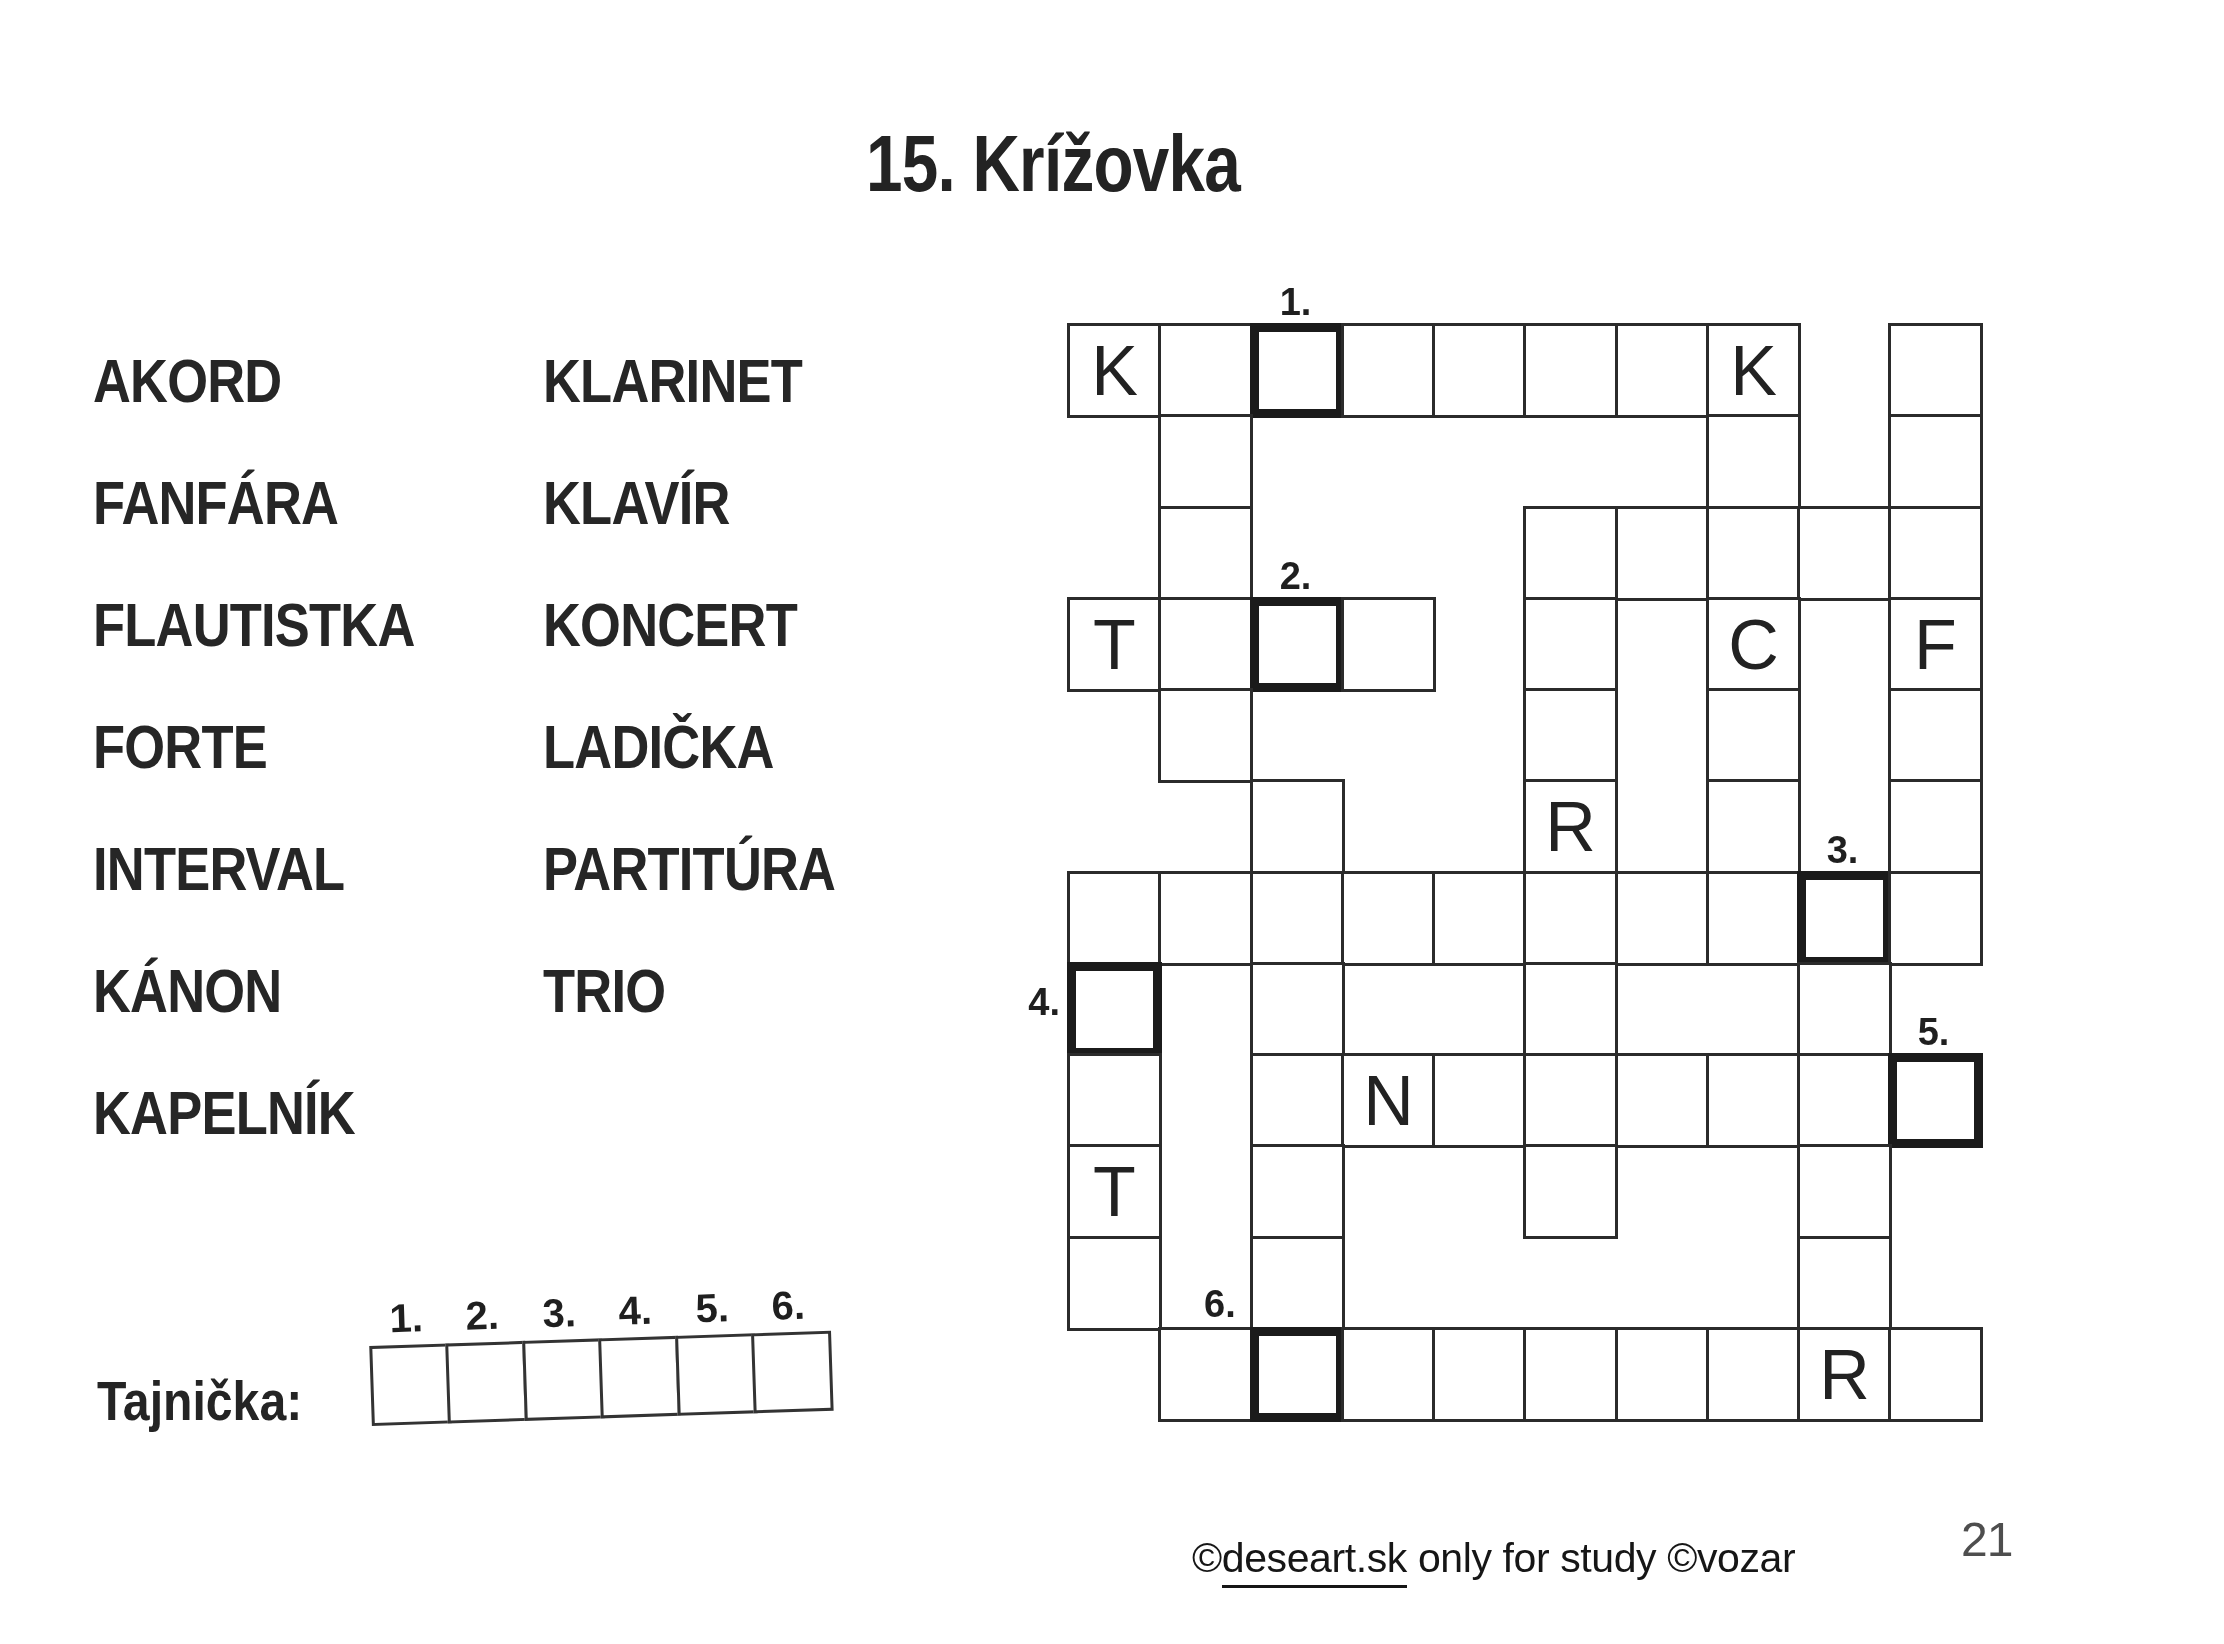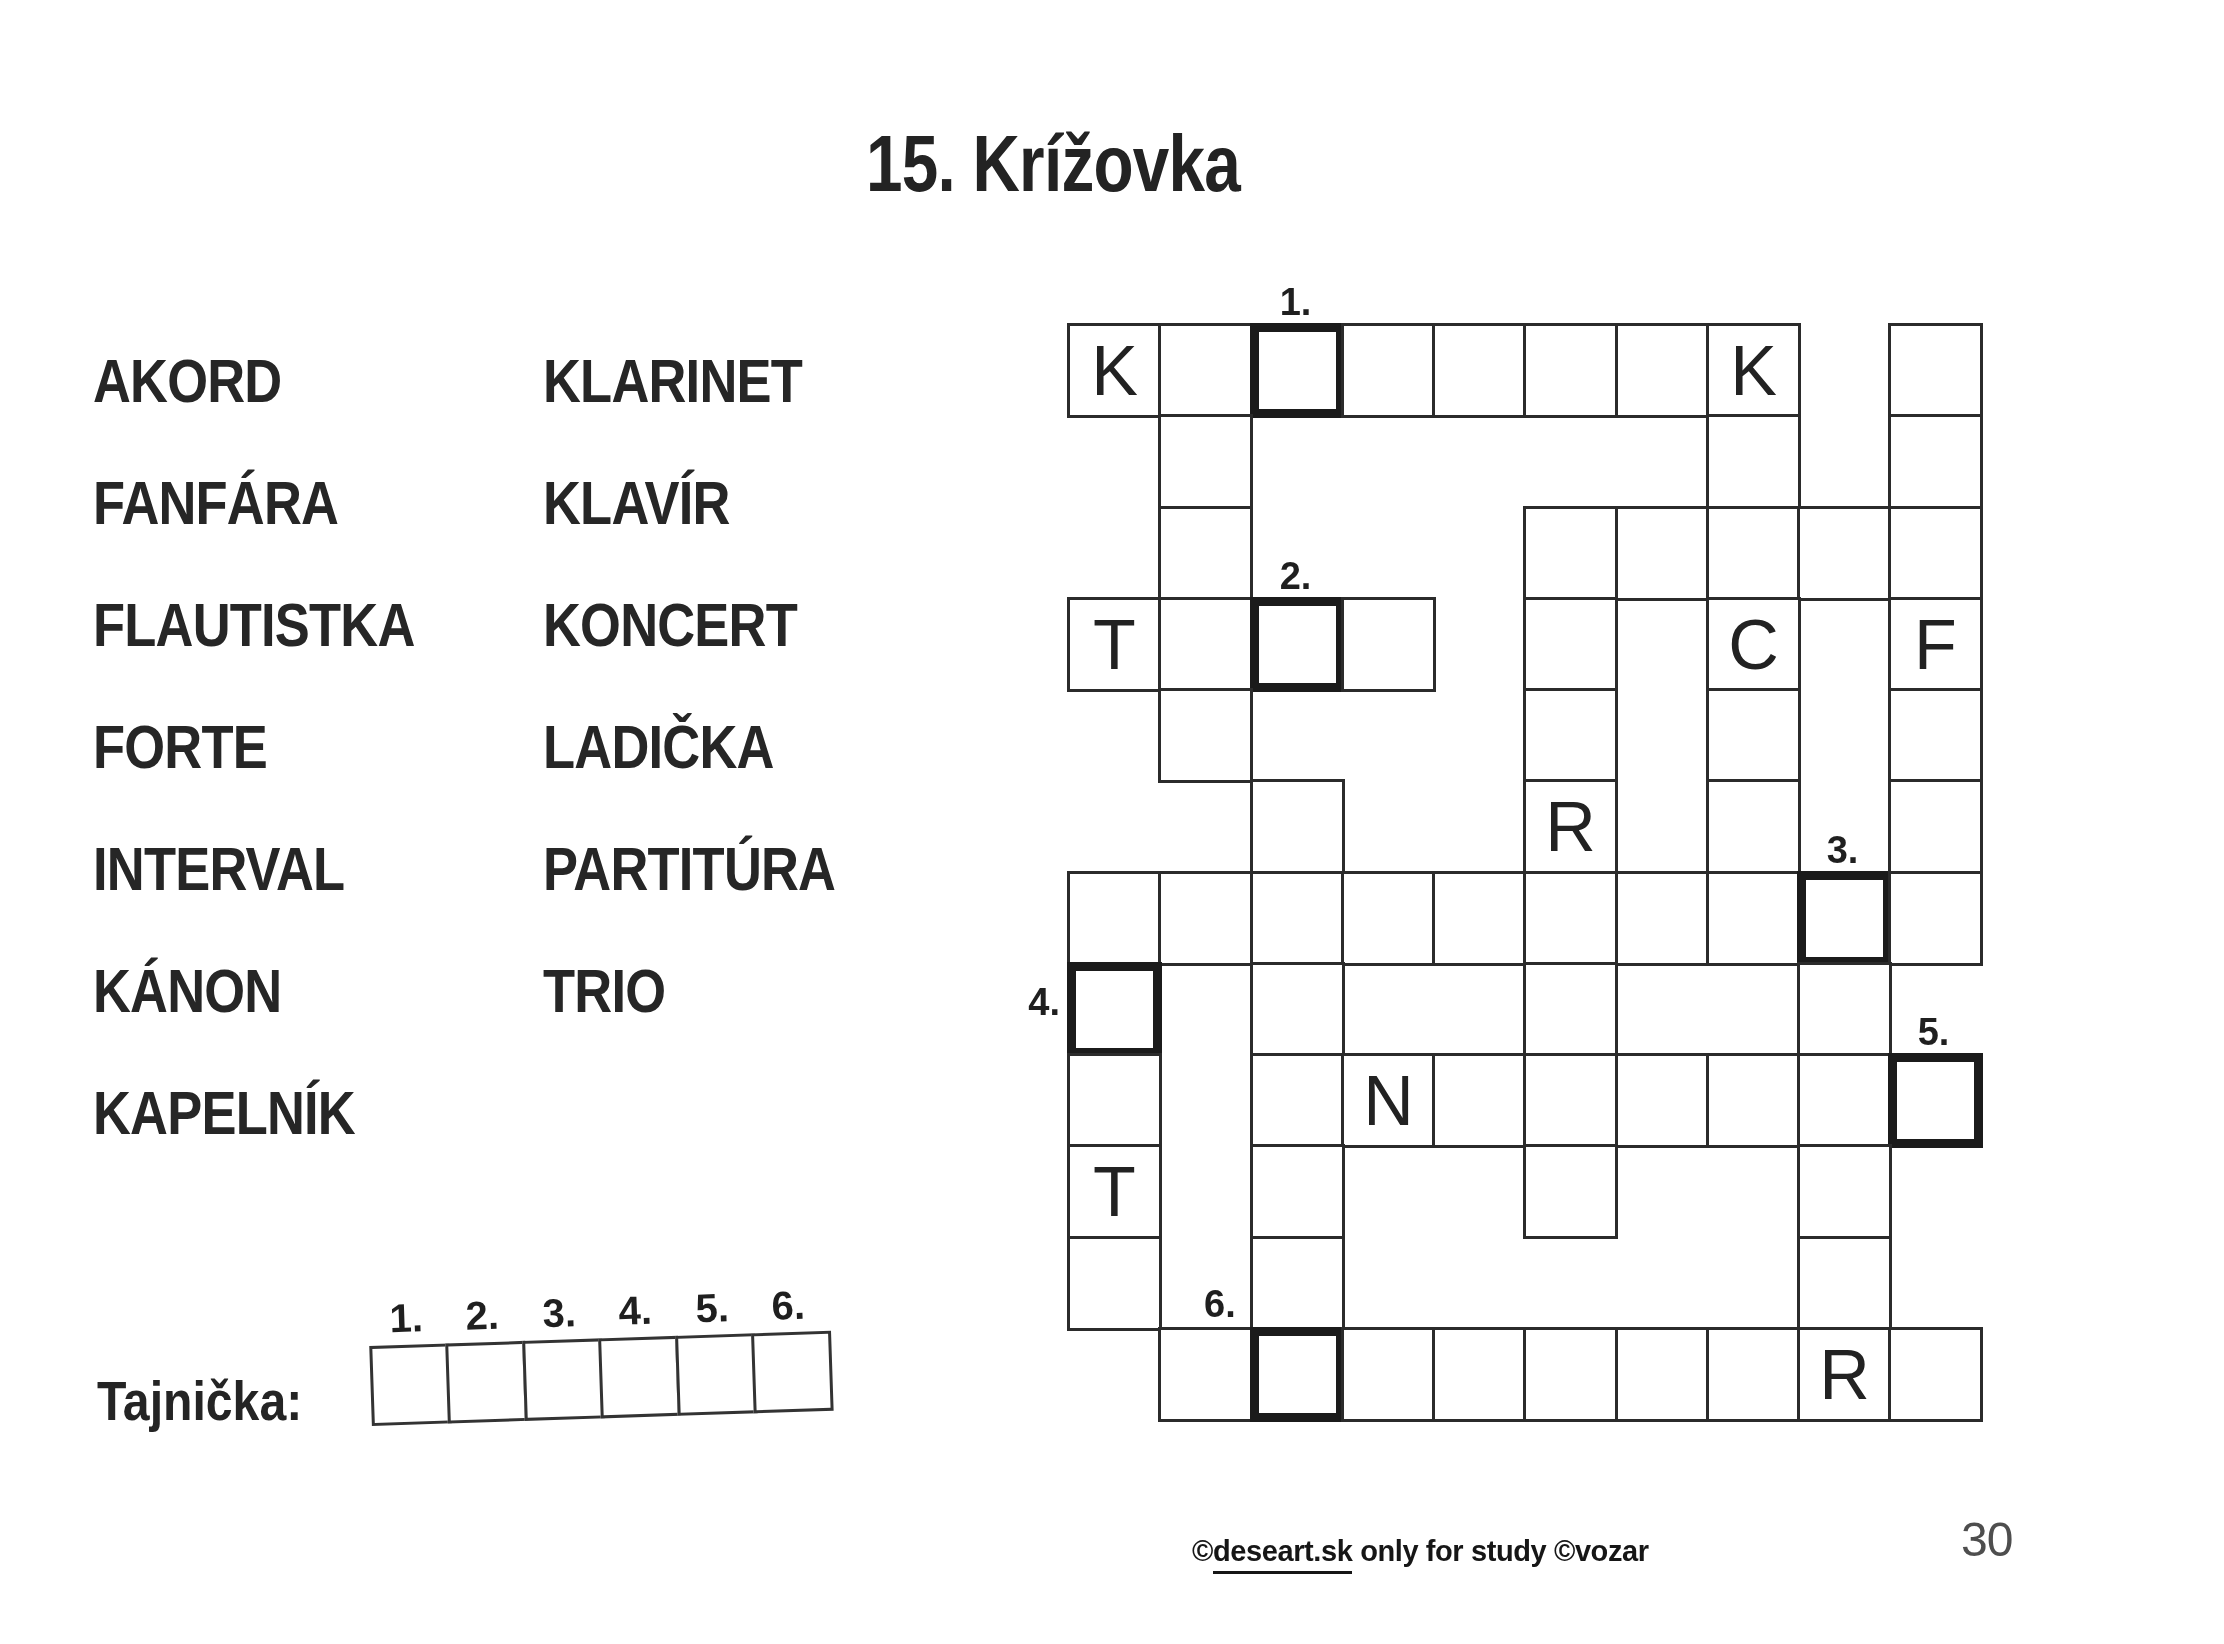--- a/index.html
+++ b/index.html
@@ -48,21 +48,21 @@
     transform:rotate(-1.9deg);transform-origin:0 100%;
   }
   .taj-num{position:absolute;top:0;width:76px;text-align:center;font-size:40px;font-weight:700;color:#1f1f1f;}
   .taj-cell{
     position:absolute;top:49px;width:80px;height:80px;box-sizing:border-box;
     border:3.5px solid #333;background:#fff;
   }
   
   .footer{
     position:absolute;left:1192px;top:1535px;
-    font-size:29px;font-weight:700;color:#161616;letter-spacing:-0.4px;white-space:nowrap;
+    font-size:41px;font-weight:400;color:#161616;letter-spacing:-0.4px;white-space:nowrap;
   }
   .footer .site{border-bottom:3.5px solid #161616;padding-bottom:3.5px;}
   .page-num{
     position:absolute;left:1961px;top:1512px;
     font-size:48px;font-weight:400;color:#4e4e4e;letter-spacing:-0.9px;
   }
 </style>
 </head>
 <body>
 
@@ -178,14 +178,14 @@
     <div class="taj-num" style="left: 229px;">4.</div>
     <div class="taj-cell" style="left: 229px;"></div>
     <div class="taj-num" style="left: 306px;">5.</div>
     <div class="taj-cell" style="left: 306px;"></div>
     <div class="taj-num" style="left: 382px;">6.</div>
     <div class="taj-cell" style="left: 382px;"></div>
   </div>
 
 <div class="footer"><span>©</span><span class="site">deseart.sk</span><span> only for study ©vozar</span></div>
 
-<div class="page-num">30</div>
+<div class="page-num">21</div>
 
 
 </body></html>

